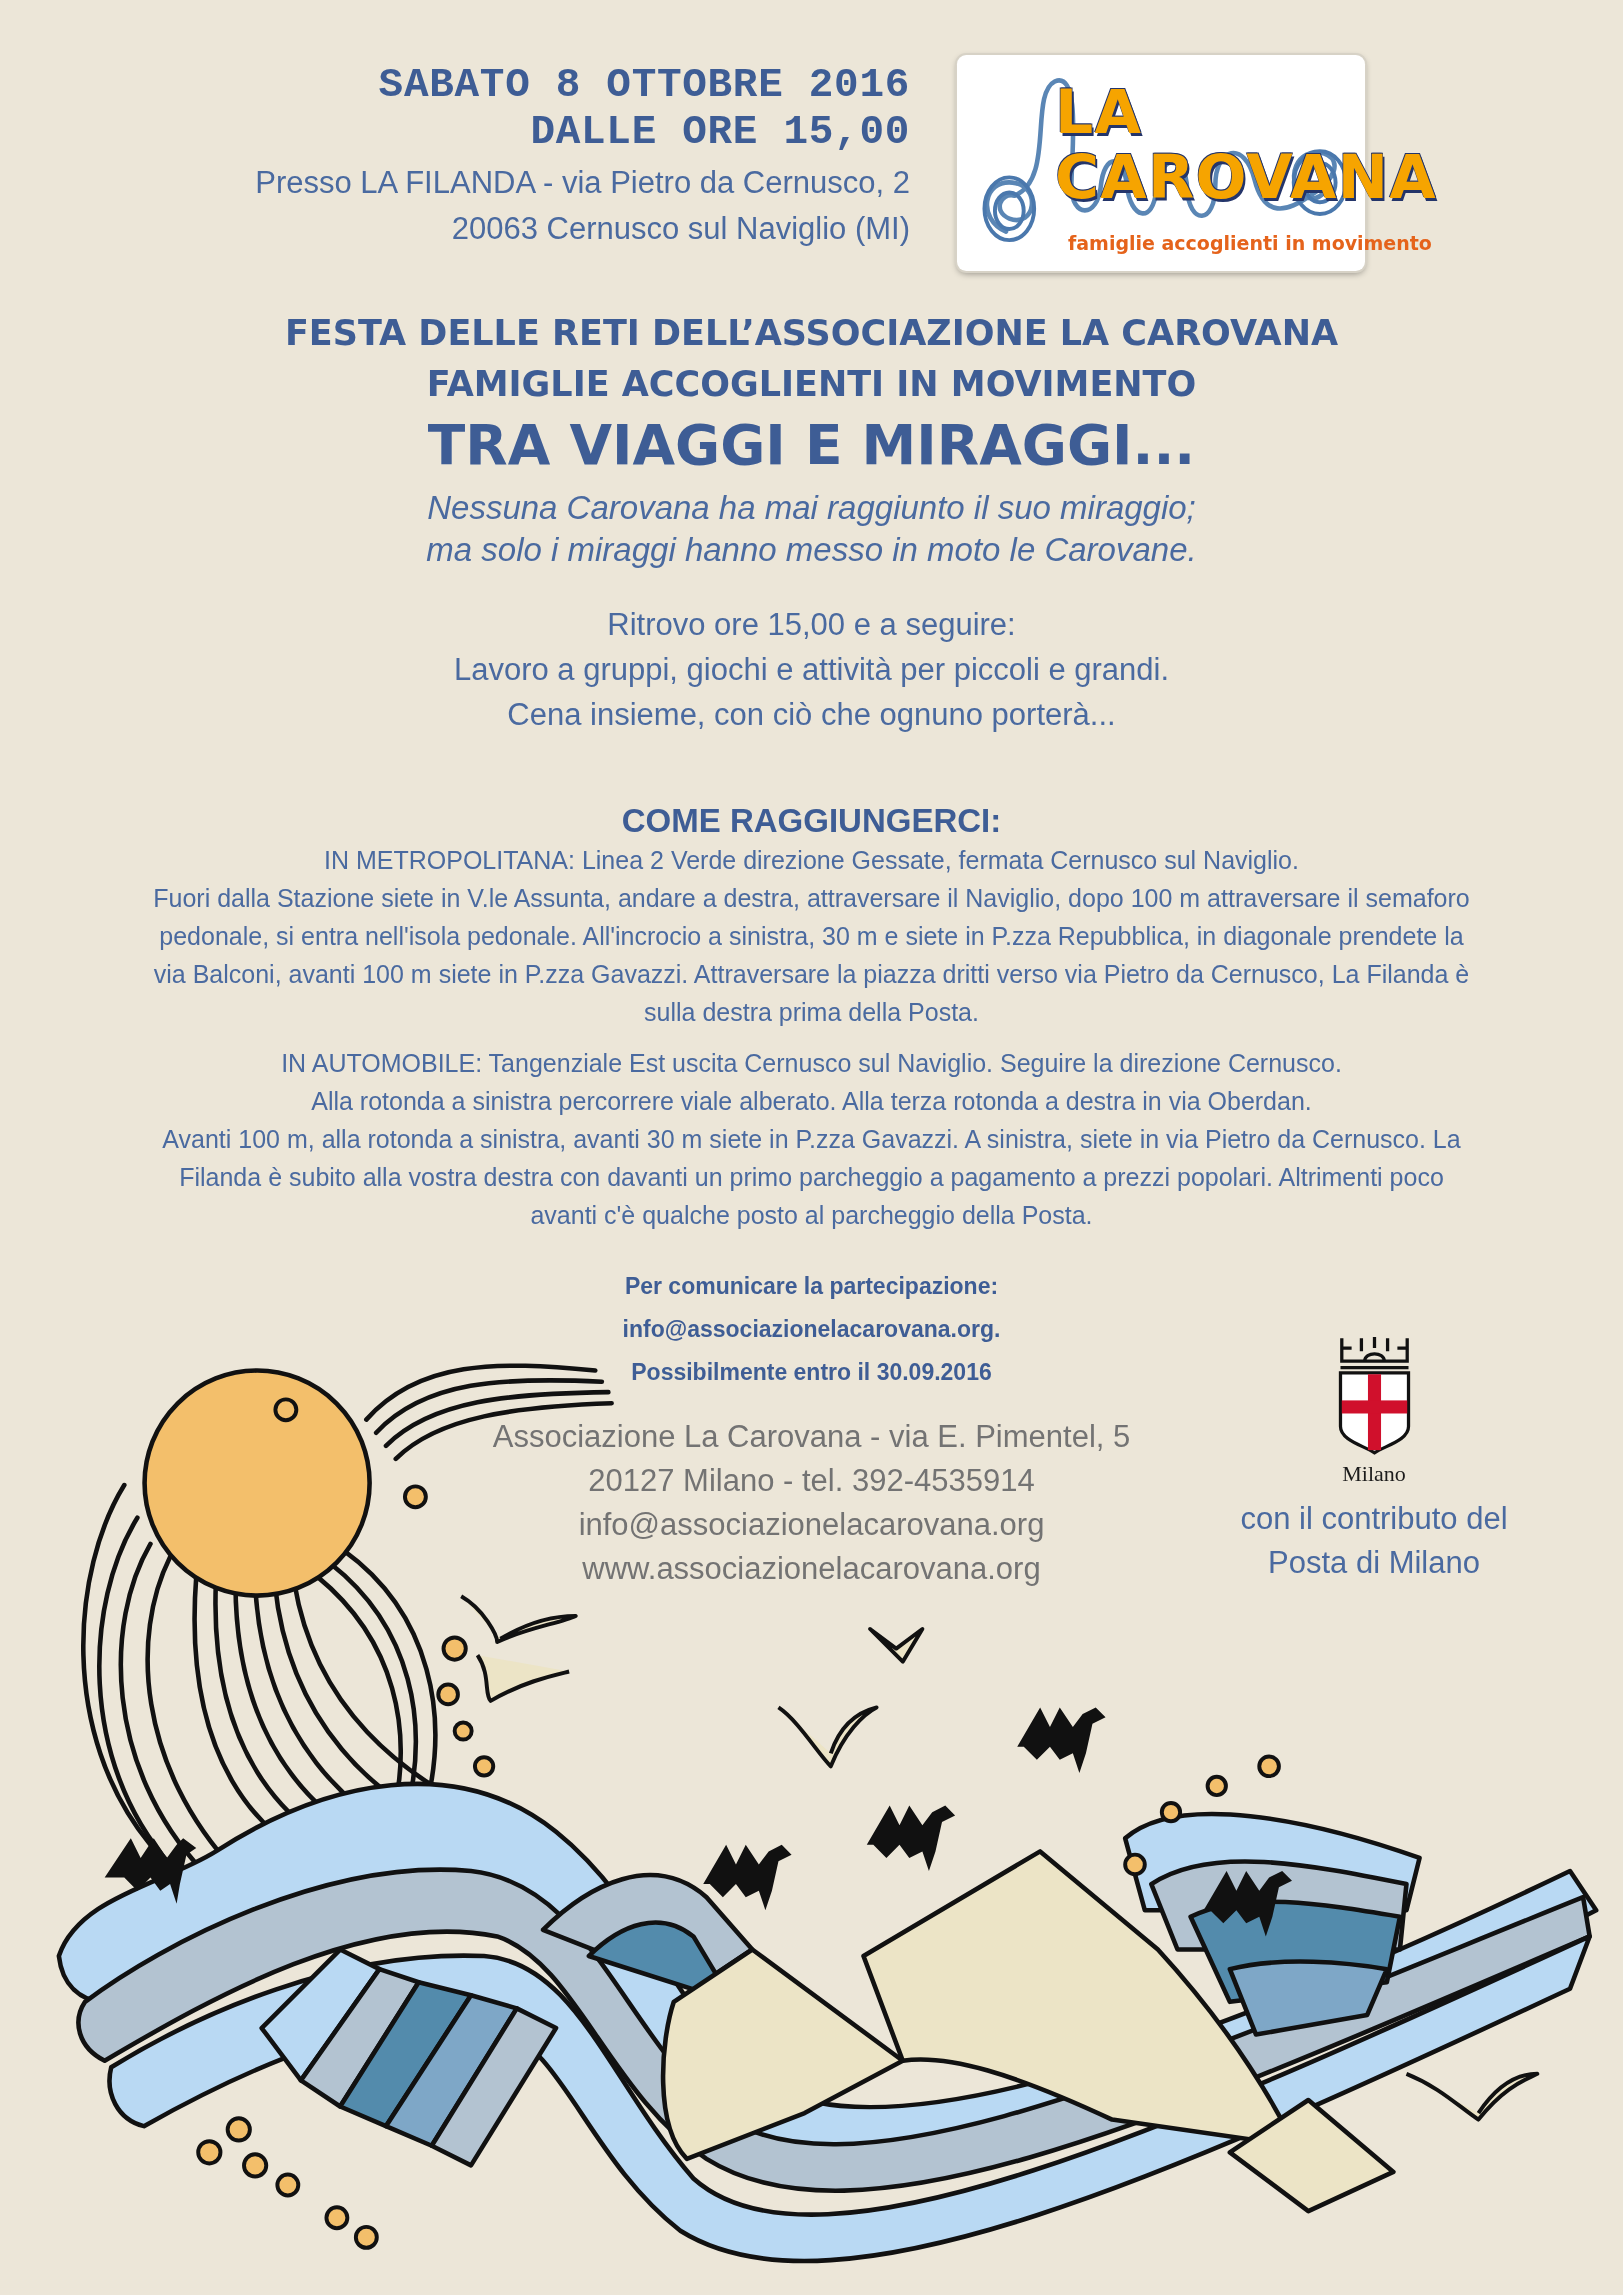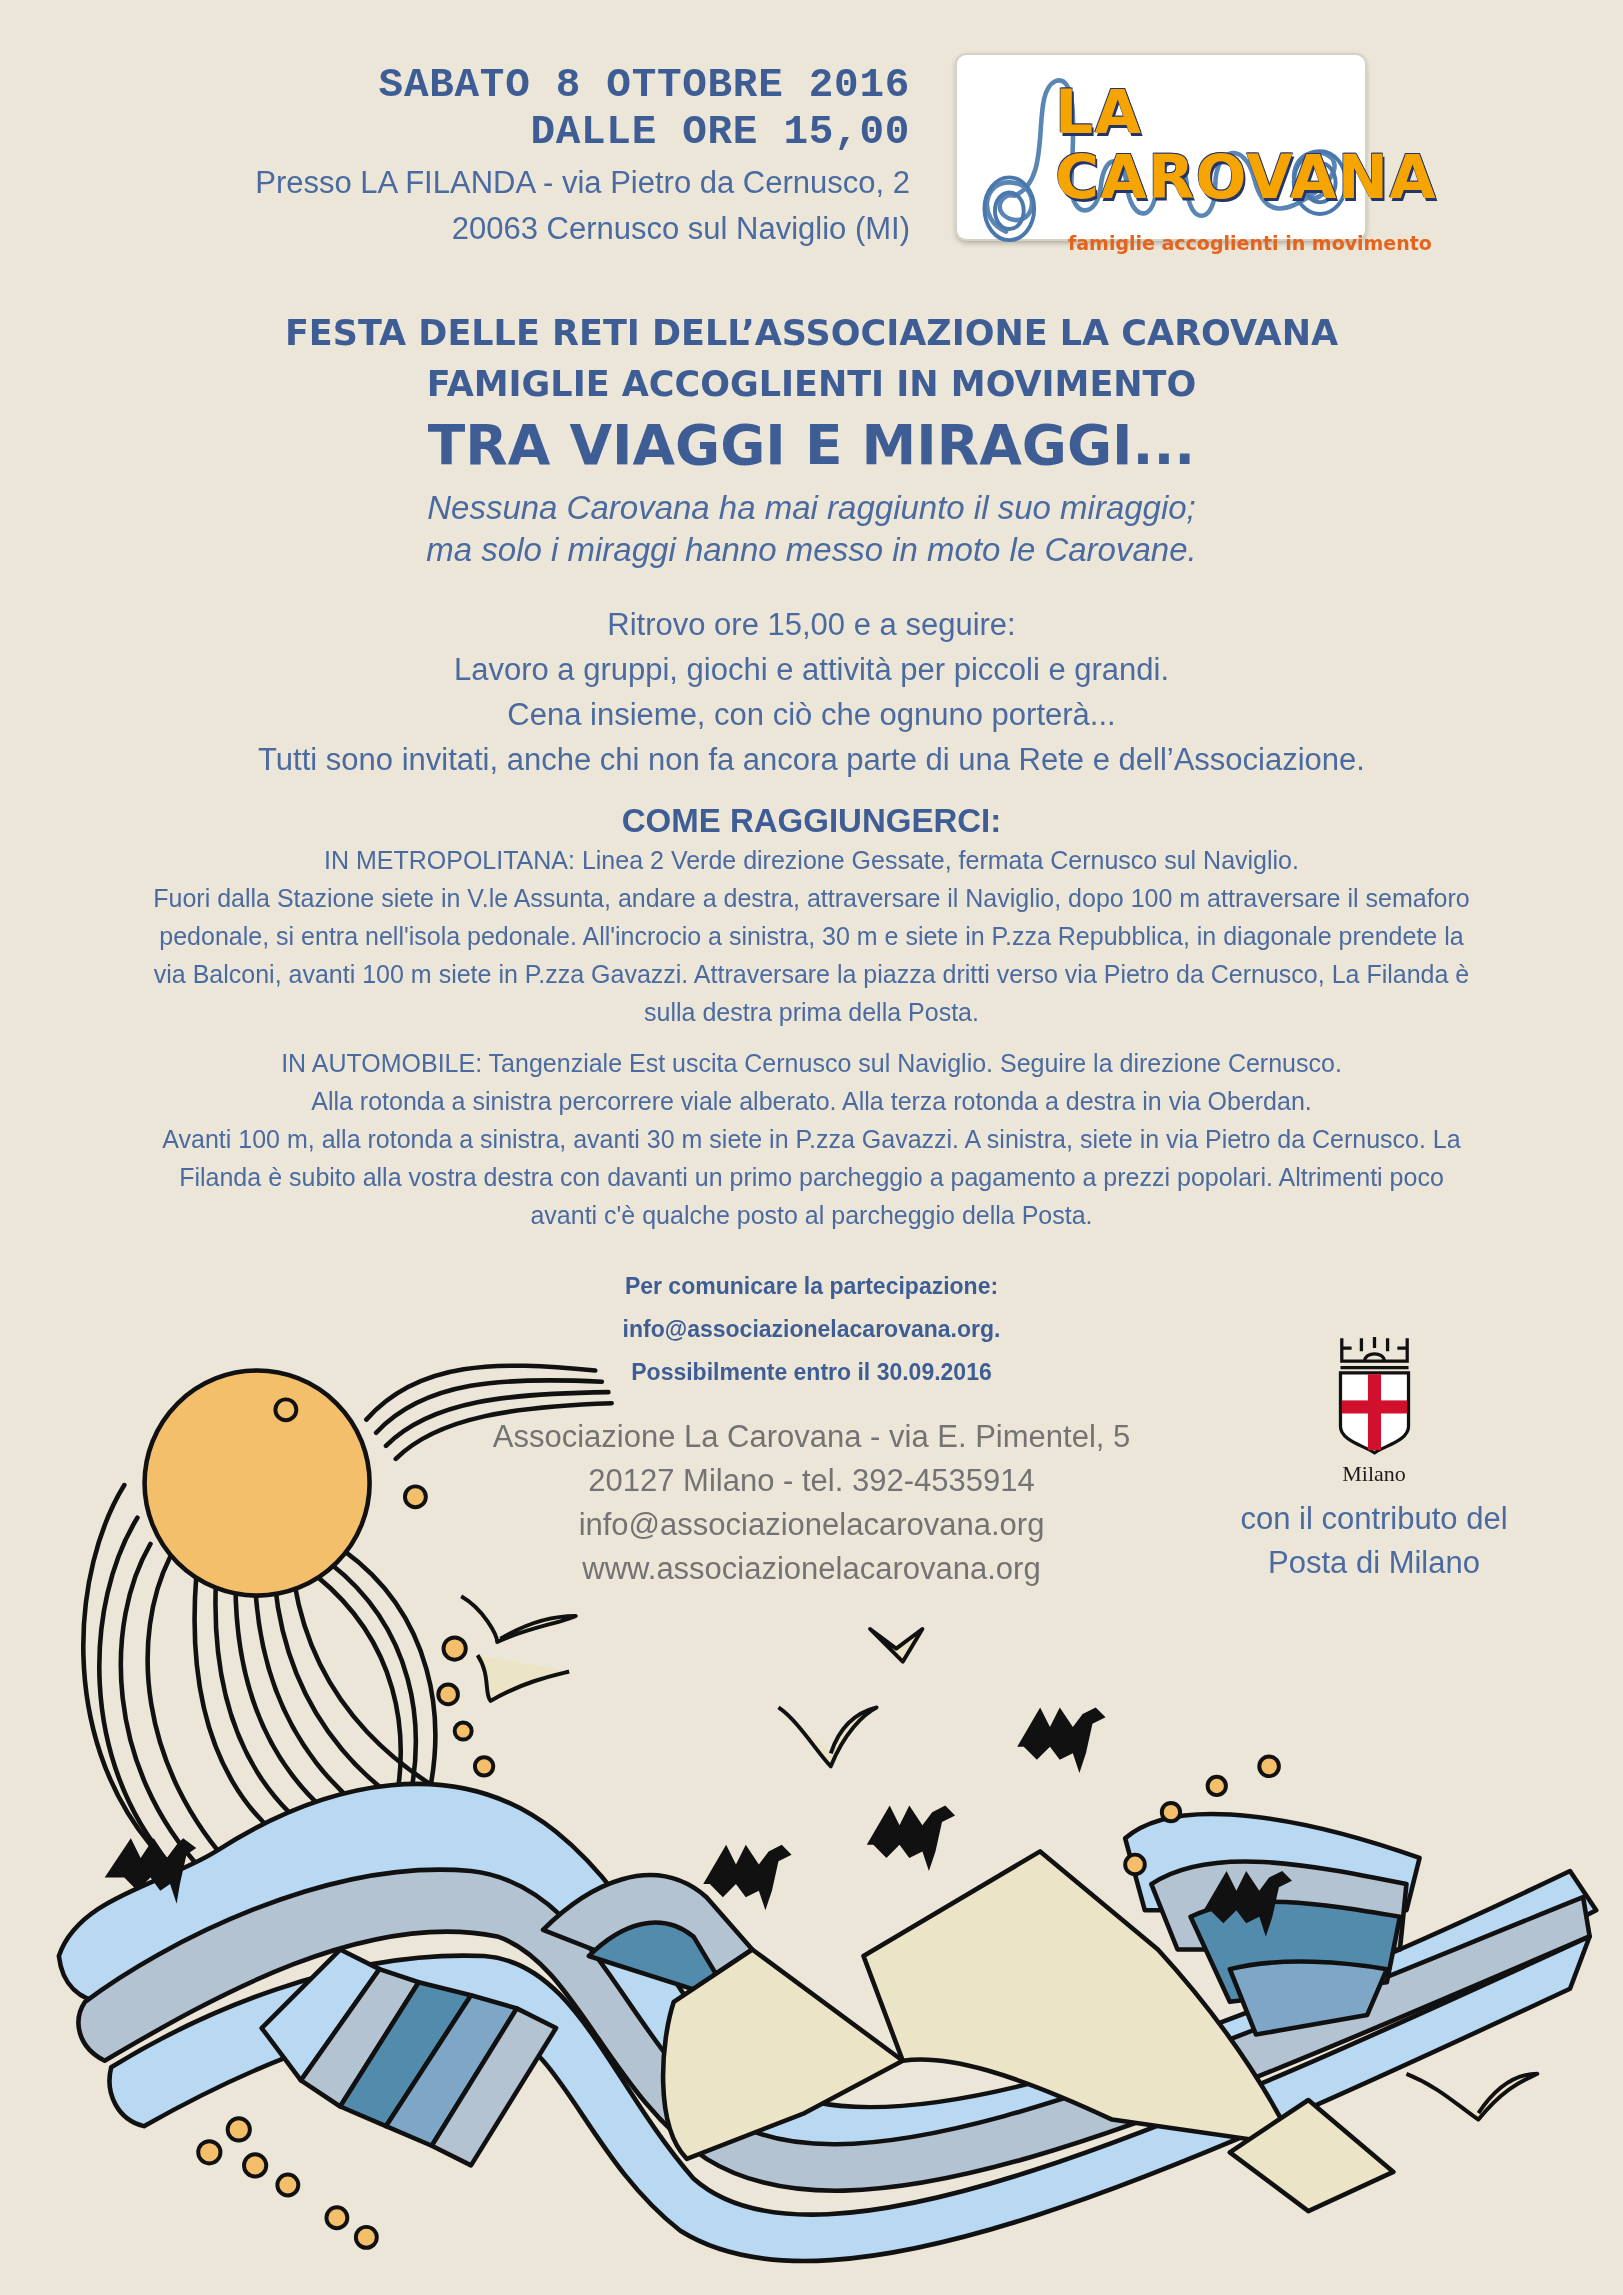--- a/index.html
+++ b/index.html
@@ -14,21 +14,21 @@
   .head-block { left: 0; width: 910px; top: 62px; text-align: right; }
   .date-line {
     font-family: Liberation Mono, monospace; font-weight: bold;
     font-size: 41px; line-height: 47px; color: #3e5d95; letter-spacing: 0.7px;
     white-space: nowrap;
   }
   .venue-line {
     font-size: 31px; line-height: 46px; color: #4a6aa0; white-space: nowrap;
   }
   .logo {
-    left: 957px; top: 55px; width: 408px; height: 184px;
+    left: 957px; top: 55px; width: 408px; height: 216px;
     background: #ffffff; border-radius: 9.2px;
     box-shadow: 0 0 0 2px #d7d2c6, 0 2.6px 6.5px rgba(0,0,0,0.35);
   }
   .logo-title {
     position: absolute; left: 98px; top: 25px;
     font-family: "DejaVu Sans", sans-serif; font-weight: bold;
     font-size: 60px; line-height: 65px; letter-spacing: 1.3px;
     color: #f6a400;
     text-shadow: 2px 2.6px 0 #24356a, -0.7px -0.7px 0 #24356a, 0.7px -0.7px 0 #24356a;
   }
@@ -95,21 +95,20 @@
   <div class="festa-line">FAMIGLIE ACCOGLIENTI IN MOVIMENTO</div>
   <div class="main-title" style="margin-top:2.6px">TRA VIAGGI E MIRAGGI...</div>
   <div class="quote" style="margin-top:9.2px">Nessuna Carovana ha mai raggiunto il suo miraggio;</div>
   <div class="quote">ma solo i miraggi hanno messo in moto le Carovane.</div>
 </div>
 
 <div class="abs center" style="top:602px">
   <div class="program">Ritrovo ore 15,00 e a seguire:</div>
   <div class="program">Lavoro a gruppi, giochi e attività per piccoli e grandi.</div>
   <div class="program">Cena insieme, con ciò che ognuno porterà...</div>
-  <div class="program">Tutti sono invitati, anche chi non fa ancora parte di una Rete e dell’Associazione.</div>
 </div>
 
 <div class="abs center" style="top:800px">
   <div class="come-title">COME RAGGIUNGERCI:</div>
   <div class="dir">IN METROPOLITANA: Linea 2 Verde direzione Gessate, fermata Cernusco sul Naviglio.</div>
   <div class="dir">Fuori dalla Stazione siete in V.le Assunta, andare a destra, attraversare il Naviglio, dopo 100 m attraversare il semaforo</div>
   <div class="dir">pedonale, si entra nell'isola pedonale. All'incrocio a sinistra, 30 m e siete in P.zza Repubblica, in diagonale prendete la</div>
   <div class="dir">via Balconi, avanti 100 m siete in P.zza Gavazzi. Attraversare la piazza dritti verso via Pietro da Cernusco, La Filanda è</div>
   <div class="dir">sulla destra prima della Posta.</div>
   <div style="height:13px"></div>

